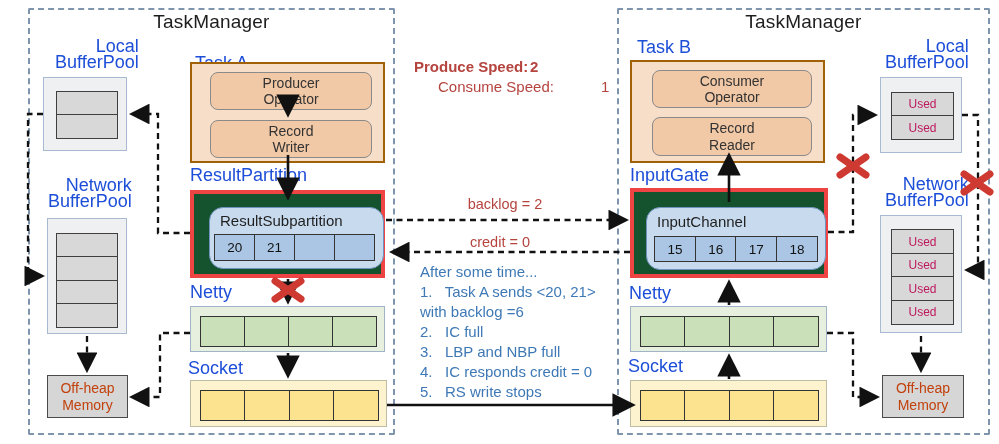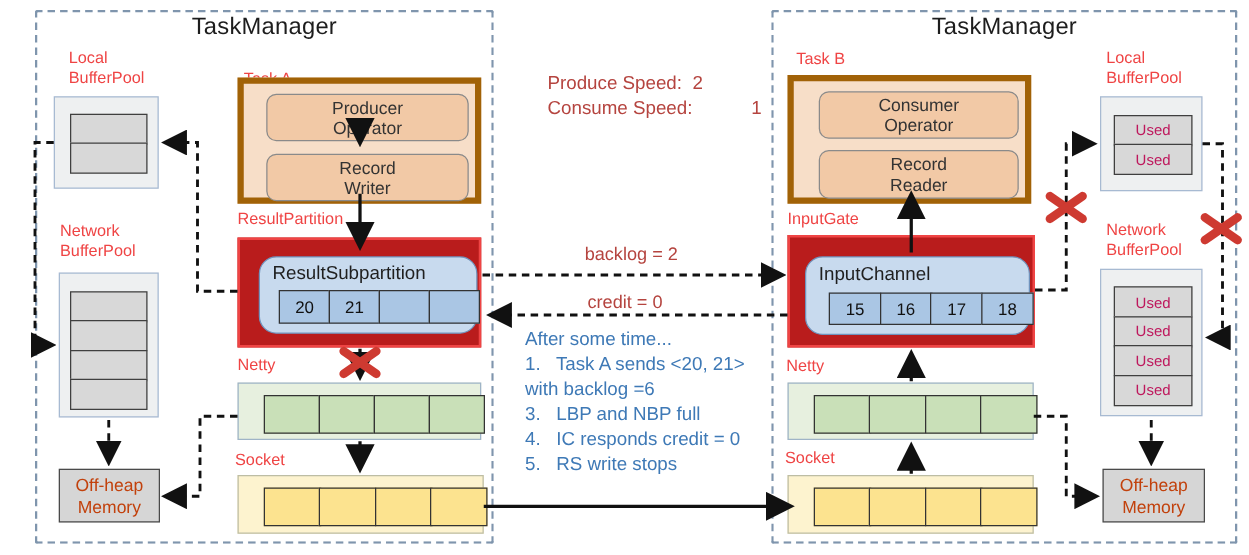--- a/index.html
+++ b/index.html
@@ -7,37 +7,37 @@
     position:relative;width:999px;height:444px;background:#ffffff;
     font-family:"Liberation Sans", sans-serif;color:#262626;overflow:hidden;
   }
   .abs{position:absolute;box-sizing:border-box;}
   .ml{white-space:pre-line;}
   .pre{white-space:pre;}
   
   .tm{border:2px dashed #7f95ad;border-radius:2px;}
   .tm-title{font-size:19px;letter-spacing:.2px;text-align:center;color:#1d1d1d;}
   
-  .lbl{font-size:13px;color:#ef4444;line-height:16px;}
+  .lbl{font-size:18px;color:#1d4ed8;line-height:16px;text-align:right;}
   
   .pool{background:#eef0f1;border:1px solid #a7bad2;}
   .gstack{display:flex;flex-direction:column;}
   .gcell{flex:1;background:#d8d8d8;border:1.5px solid #3f3f3f;margin-top:-1.5px;
          display:flex;align-items:center;justify-content:center;font-size:12px;color:#be185d;}
   .gstack .gcell:first-child{margin-top:0;}
   
-  .taskbox{background:#f7dec8;border:5px solid #a16207;padding-left:31px;}
+  .taskbox{background:#f7dec8;border:2px solid #a16207;padding-left:31px;}
   .opbox{background:#f2c9a6;border:1.2px solid #8a8a8a;border-radius:8px;
          display:flex;align-items:center;justify-content:center;text-align:center;
          font-size:14px;line-height:16.5px;color:#333;}
   
-  .bluebox{background:#b91c1c;border:2px solid #ef4444;}
+  .bluebox{background:#14532d;border:4px solid #ef4444;}
   .roundblue{background:#c8daee;border:1.5px solid #7093bd;border-radius:14px;}
   .bluetitle{font-size:15px;color:#1f1f1f;}
-  .cellrow{display:flex;margin-left:11px;}
+  .cellrow{display:flex;}
   .cell{flex:1;border:1.5px solid #333;margin-left:-1.5px;display:flex;align-items:center;
         justify-content:center;font-size:13.5px;color:#111;}
   .cellrow .cell:first-child{margin-left:0;}
   .bcell{background:#aac6e4;}
   .ncell{background:#c9e0b8;}
   .scell{background:#fce38f;}
   .nettybox{background:#e7f0df;border:1px solid #9fb4c7;}
   .socketbox{background:#fdf3cf;border:1px solid #bdbda4;}
   .offheap{background:#d6d6d6;border:1.5px solid #4a4a4a;display:flex;align-items:center;
            justify-content:center;text-align:center;font-size:14px;line-height:17px;color:#c2410c;}
@@ -113,36 +113,37 @@
       <div class="cell scell"></div>
       <div class="cell scell"></div>
       <div class="cell scell"></div>
       <div class="cell scell"></div>
     </div>
   </div>
 
   <div class="abs offheap ml" style="left:47px;top:375px;width:81px;height:43px;">Off-heap
 Memory</div>
 
-  <div class="abs redtxt speedrow" style="left:438px;top:58px;">
+  <div class="abs redtxt speedrow" style="left:414px;top:58px;font-weight:bold;">
     <span class="sl">Produce Speed:</span>
     <span>2</span>
   </div>
   <div class="abs redtxt speedrow" style="left:438px;top:78px;gap:47px;">
     <span class="sl">Consume Speed:</span>
     <span>1</span>
   </div>
 
   <div class="abs redtxt" style="left:440px;top:196px;width:130px;text-align:center;font-size:14.5px;">backlog = 2</div>
   <div class="abs redtxt" style="left:440px;top:234px;width:120px;text-align:center;font-size:14.5px;">credit = 0</div>
 
   <div class="abs bluelist" style="left:420px;top:262px;">
     <div class="pre">After some time...</div>
     <div class="pre">1.   Task A sends &lt;20, 21&gt;</div>
     <div class="pre">with backlog =6</div>
+    <div class="pre">2.   IC full</div>
     <div class="pre">3.   LBP and NBP full</div>
     <div class="pre">4.   IC responds credit = 0</div>
     <div class="pre">5.   RS write stops</div>
   </div>
 
   <div class="abs tm" style="left:617px;top:8px;width:373px;height:427px;"></div>
   <div class="abs tm-title" style="left:617px;top:11px;width:373px;">TaskManager</div>
 
   <div class="abs lbl" style="left:637px;top:39px;">Task B</div>
   <div class="abs taskbox" style="left:630px;top:60px;width:195px;height:103px;">

